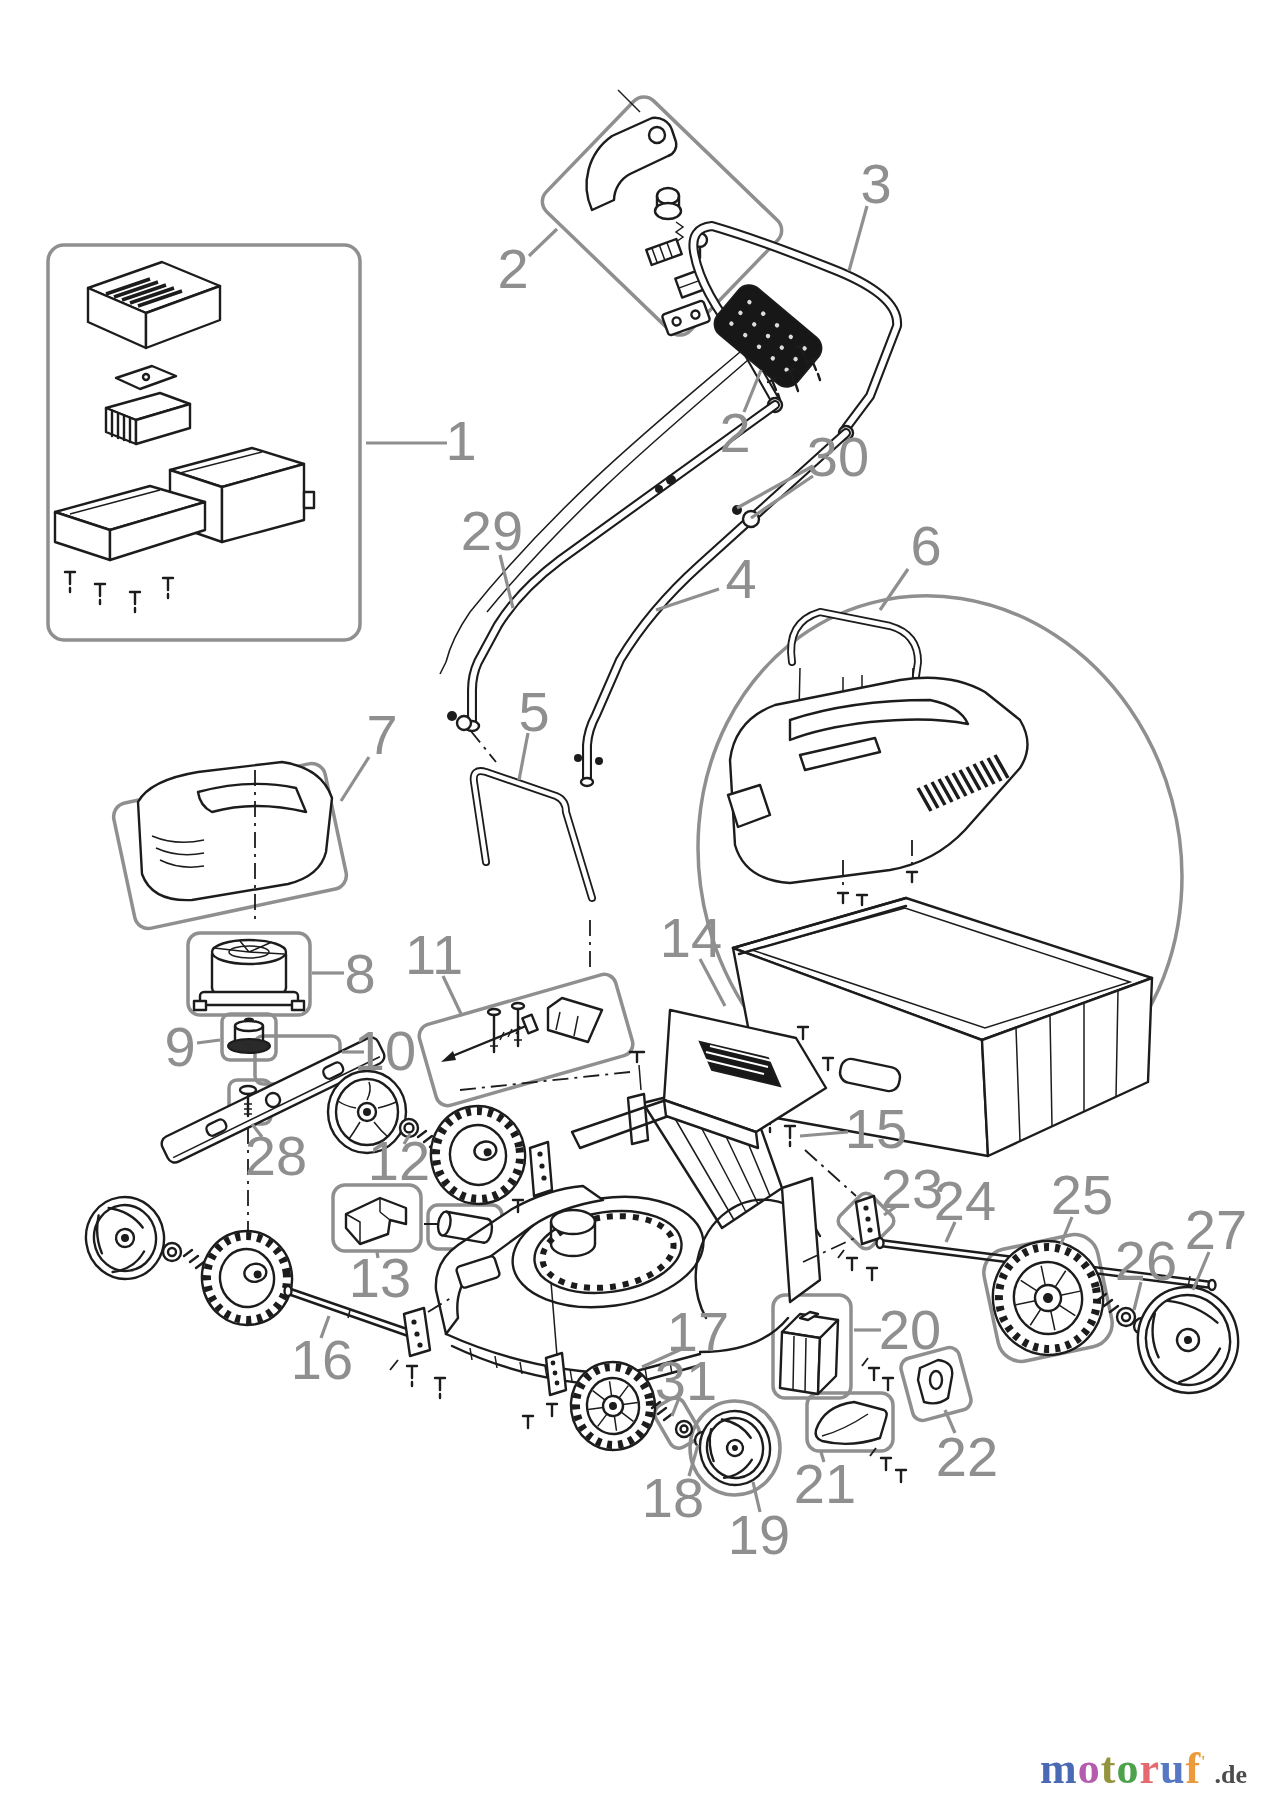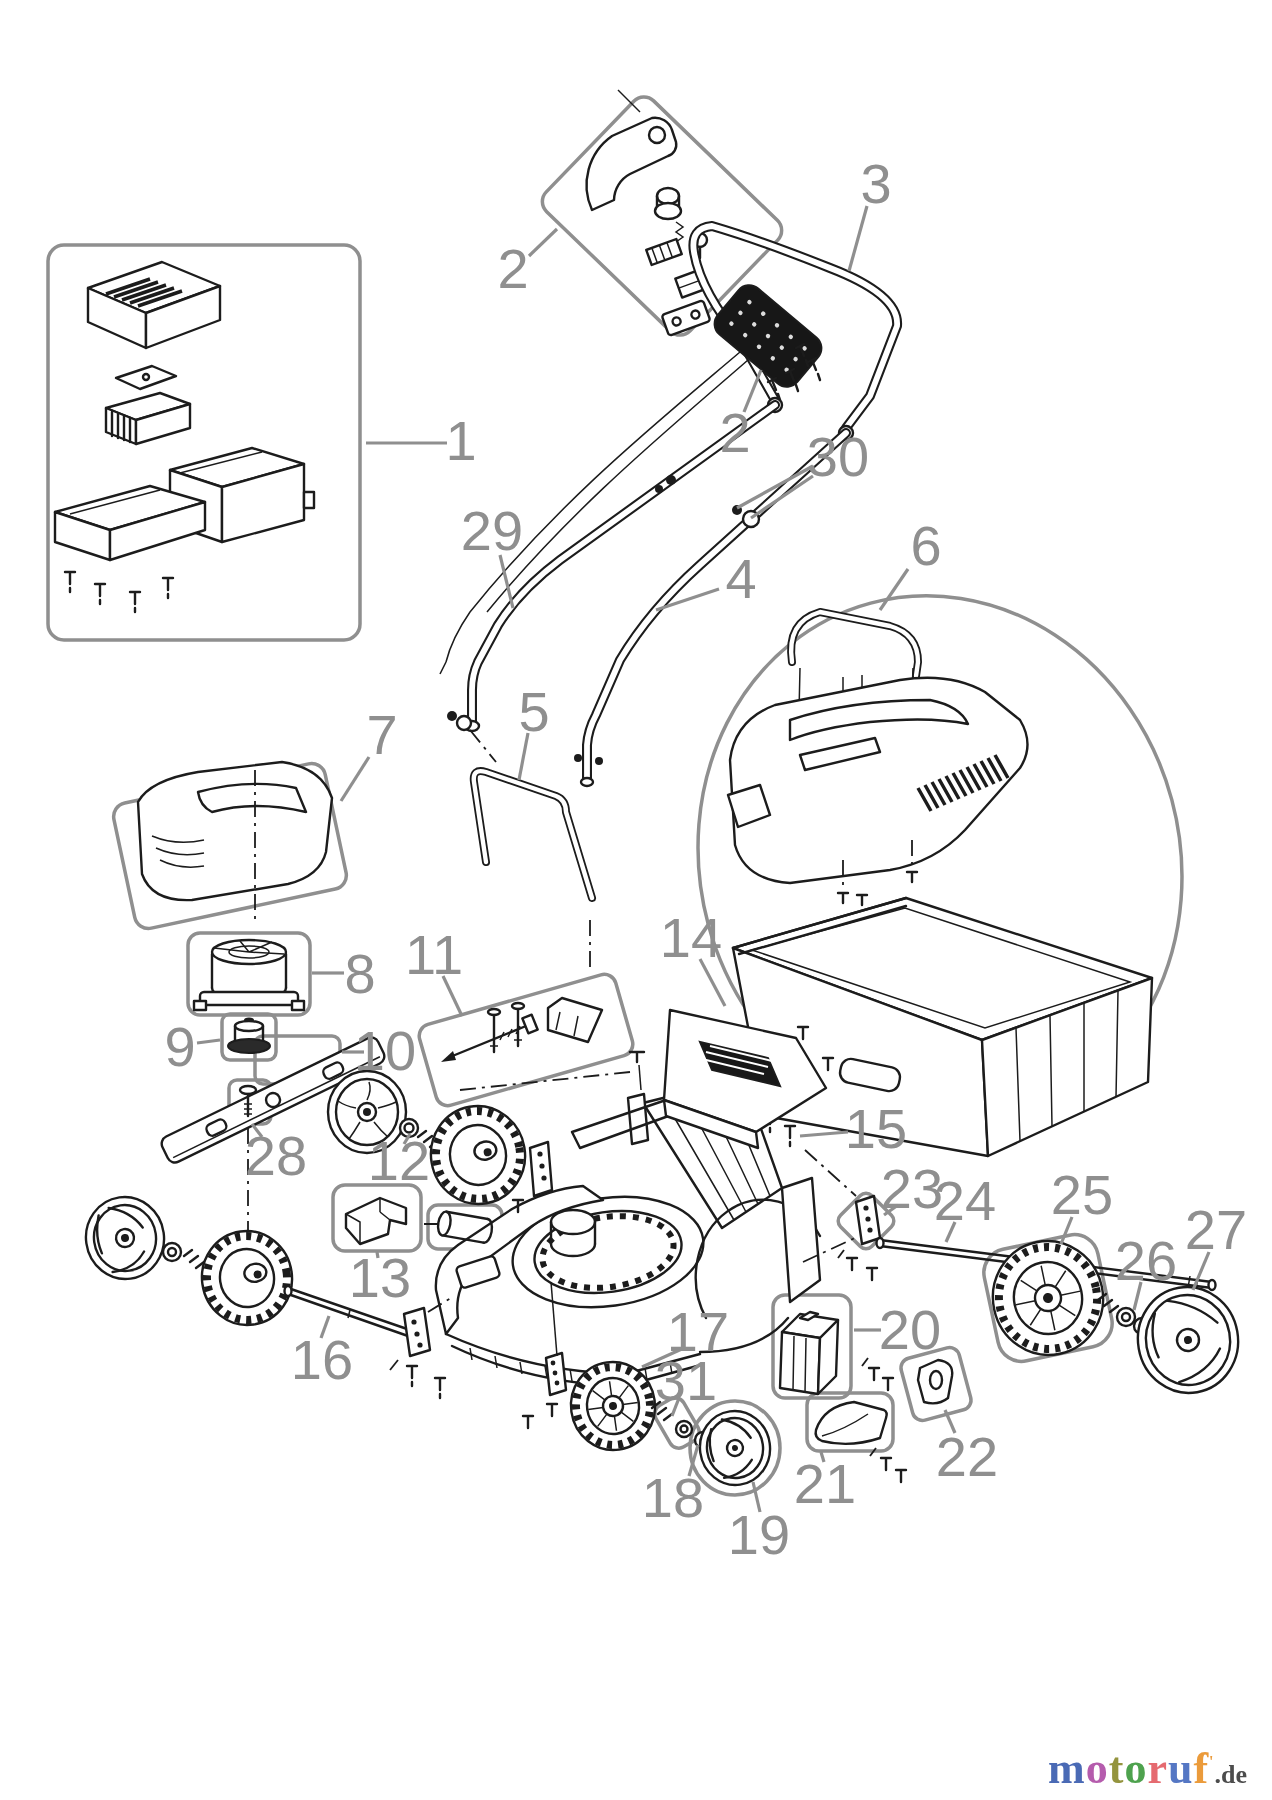--- a/index.html
+++ b/index.html
@@ -16,21 +16,21 @@
   .tube-o{fill:none;stroke:#1c1c1c;stroke-width:10;stroke-linecap:round;stroke-linejoin:round;}
   .tube-i{fill:none;stroke:#ffffff;stroke-width:5.8;stroke-linecap:round;stroke-linejoin:round;}
   .tube2-o{fill:none;stroke:#1c1c1c;stroke-width:8;stroke-linecap:round;stroke-linejoin:round;}
   .tube2-i{fill:none;stroke:#ffffff;stroke-width:4.4;stroke-linecap:round;stroke-linejoin:round;}
   .tread{fill:none;stroke:#1c1c1c;stroke-width:8;stroke-dasharray:5 6;}
   .dash{fill:none;stroke:#1c1c1c;stroke-width:1.8;stroke-dasharray:16 6 3 6;}
   .hatch{stroke:#1c1c1c;stroke-width:3.5;fill:none;}
   .wht{stroke:#ffffff;stroke-width:2;fill:none;}
   #brand-logo{position:absolute;right:25px;bottom:6px;font-family:"Liberation Serif",serif;font-weight:700;font-size:44px;letter-spacing:1px;white-space:nowrap;}
   #brand-logo .logo-sup{font-size:16px;vertical-align:super;}
-  #logo-tld{font-size:26px;font-weight:700;letter-spacing:0;}
+  #logo-tld{font-size:26px;font-weight:700;letter-spacing:0;margin-left:8px;}
 </style>
 </head>
 <body>
 
 <div id="stage">
 <svg width="1272" height="1800" viewBox="0 0 1272 1800" xmlns="http://www.w3.org/2000/svg">
 
   <g>
     <rect class="box" x="48" y="245" width="312" height="395" rx="16"></rect>
     <rect class="box" x="-100" y="-77" width="200" height="154" rx="14" transform="translate(662,216) rotate(44)"></rect>

